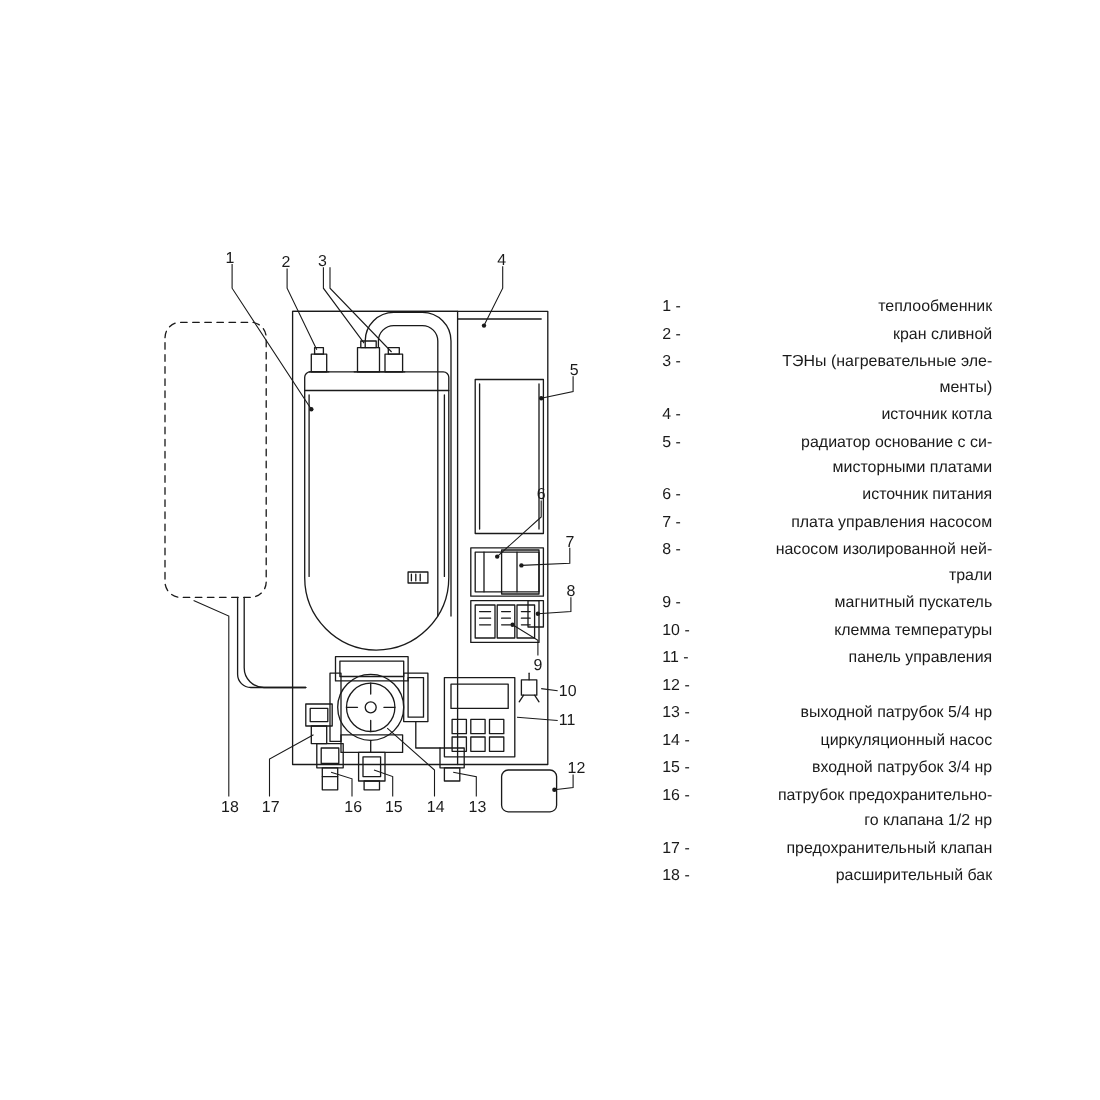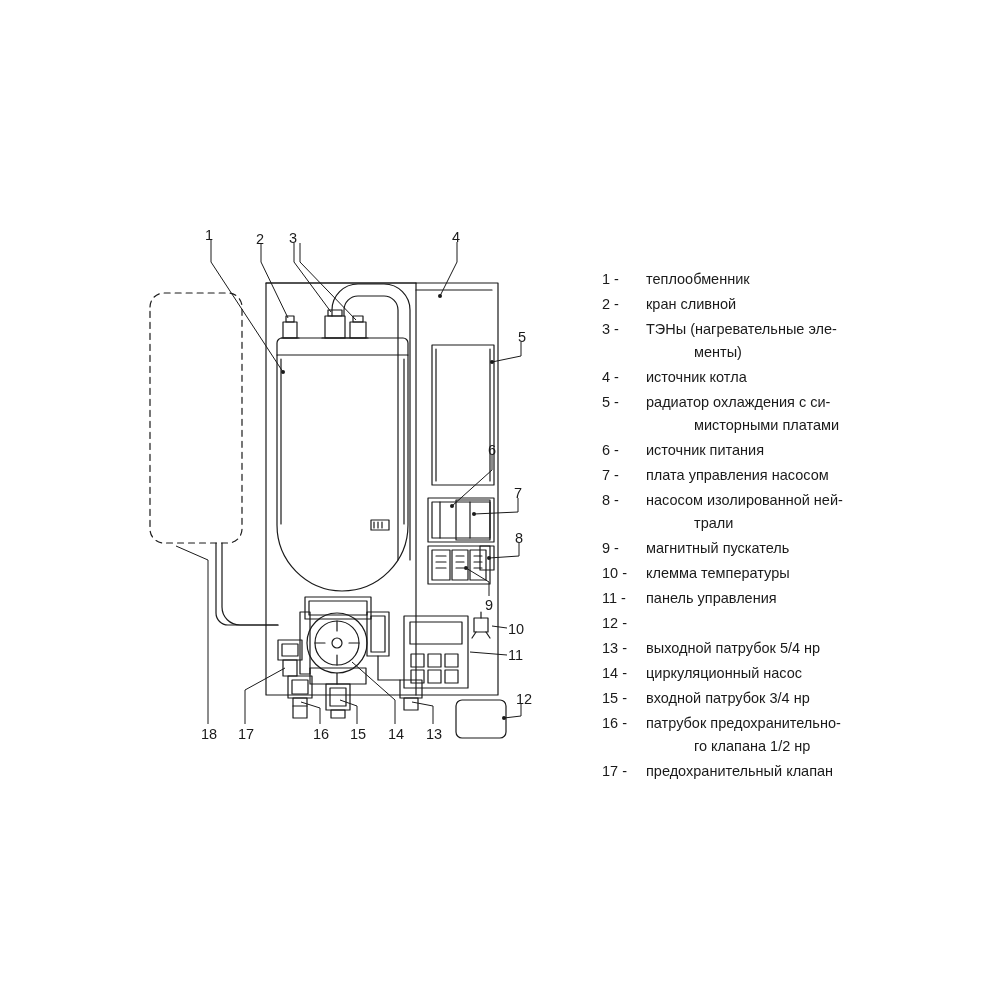--- a/index.html
+++ b/index.html
@@ -36,20 +36,21 @@
     font-size: 14.5px;
   }
   .legend-num {
     width: 44px;
     flex: 0 0 44px;
     text-align: left;
     white-space: nowrap;
   }
   .legend-text {
     flex: 1 1 auto;
+    text-align: right;
   }
   .legend-text .cont {
     display: block;
     margin-left: 48px;
   }
   
   .dlabel {
     position: absolute;
     font-size: 14.5px;
     color: #1a1a1a;
@@ -272,21 +273,21 @@
   </div>
 
   <div class="legend-row">
     <span class="legend-num"><span>4</span> <span>-</span></span>
     <span class="legend-text">источник котла</span>
   </div>
 
   <div class="legend-row">
     <span class="legend-num"><span>5</span> <span>-</span></span>
     <span class="legend-text">
-      <span>радиатор охлаждения с си-</span>
+      <span>радиатор основание с си-</span>
       <span class="cont">мисторными платами</span>
     </span>
   </div>
 
   <div class="legend-row">
     <span class="legend-num"><span>6</span> <span>-</span></span>
     <span class="legend-text">источник питания</span>
   </div>
 
   <div class="legend-row">
@@ -342,14 +343,18 @@
       <span>патрубок предохранительно-</span>
       <span class="cont">го клапана 1/2 нр</span>
     </span>
   </div>
 
   <div class="legend-row">
     <span class="legend-num"><span>17</span> <span>-</span></span>
     <span class="legend-text">предохранительный клапан</span>
   </div>
 
+  <div class="legend-row">
+    <span class="legend-num"><span>18</span> <span>-</span></span>
+    <span class="legend-text">расширительный бак</span>
+  </div>
 
 </div>
 
 </body></html>

